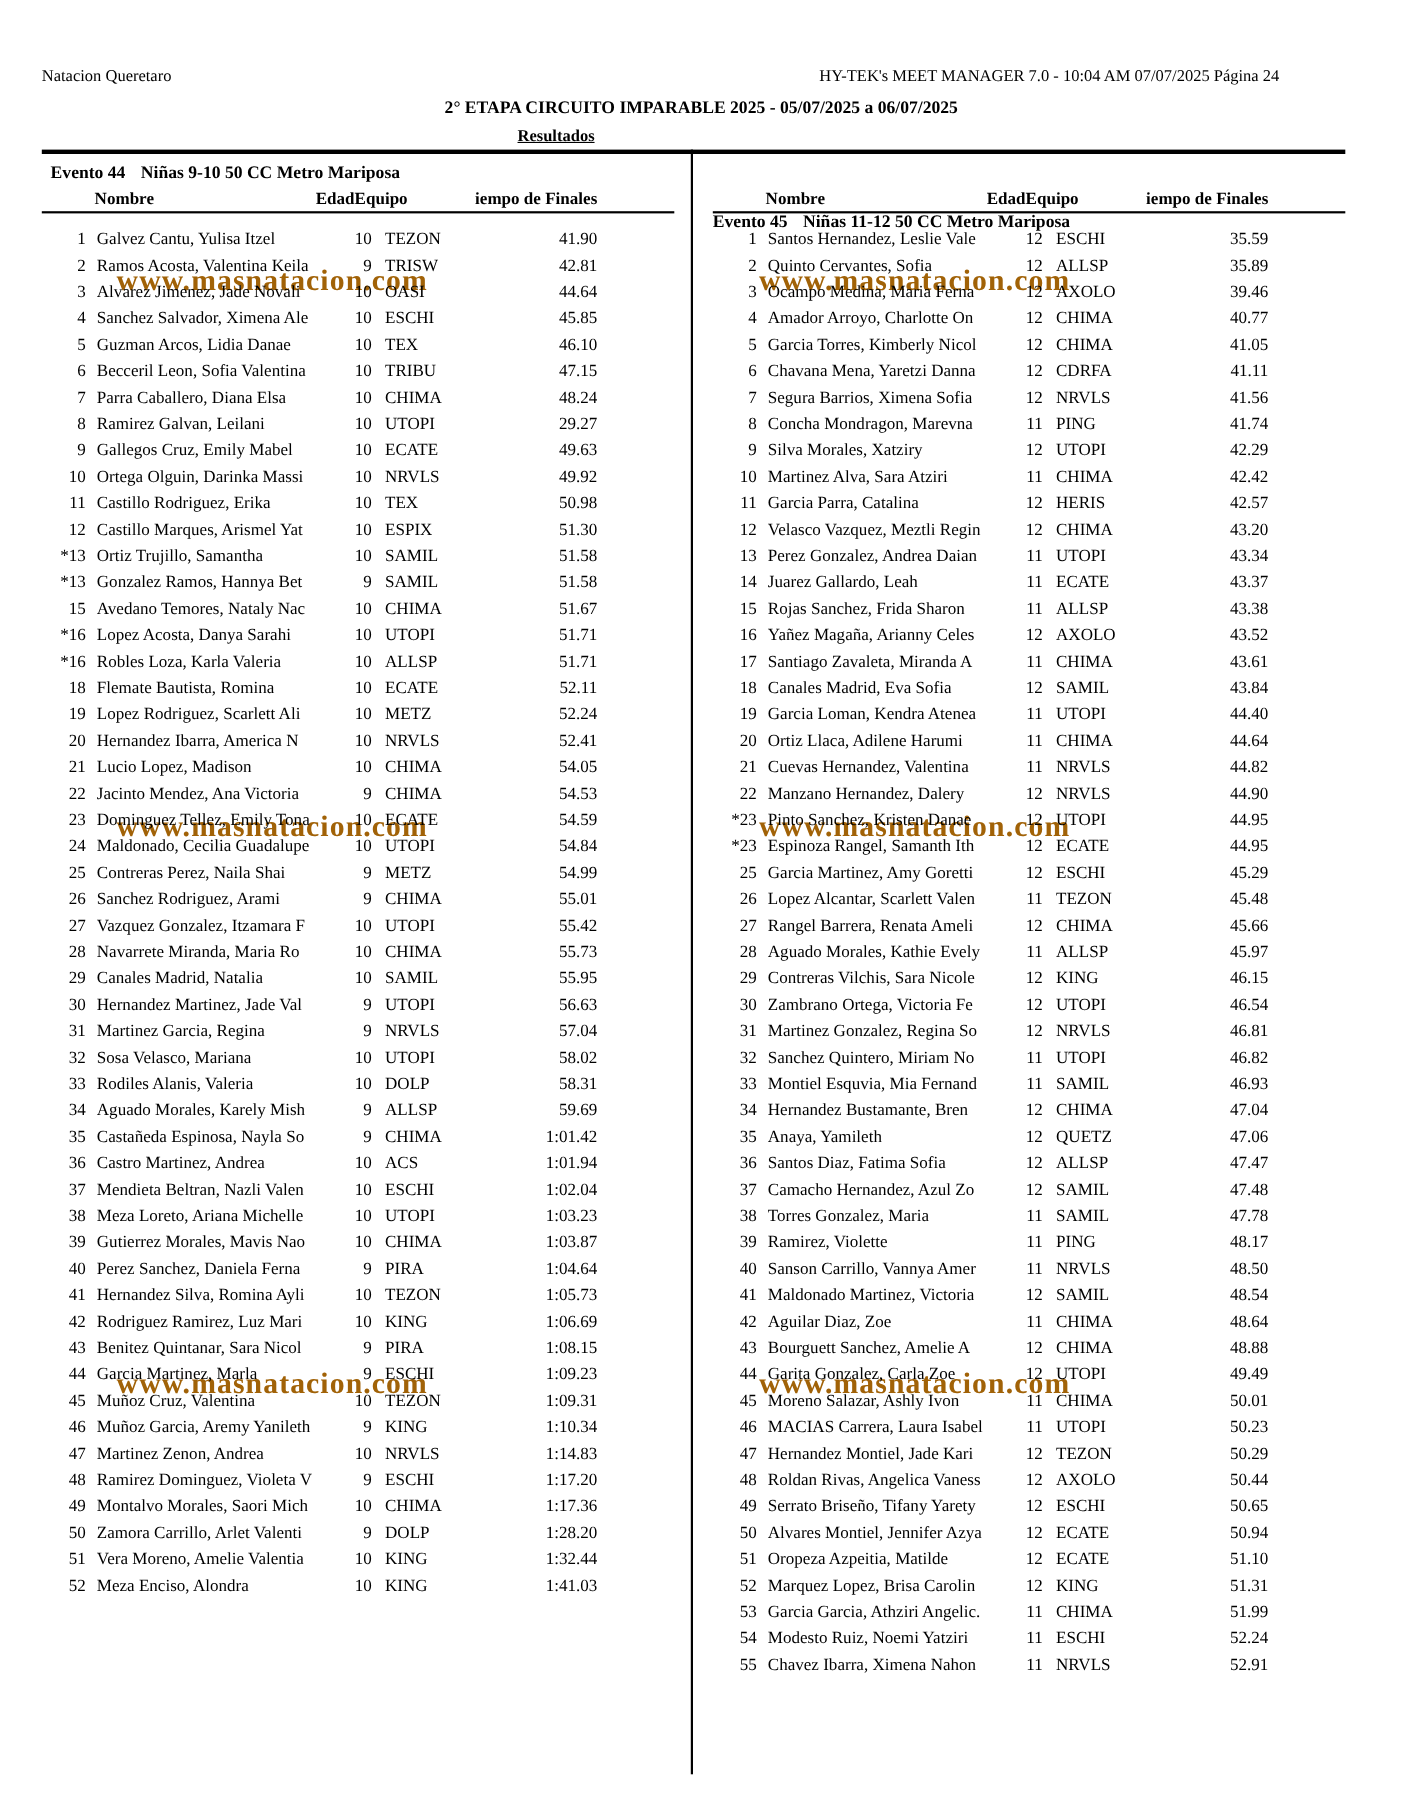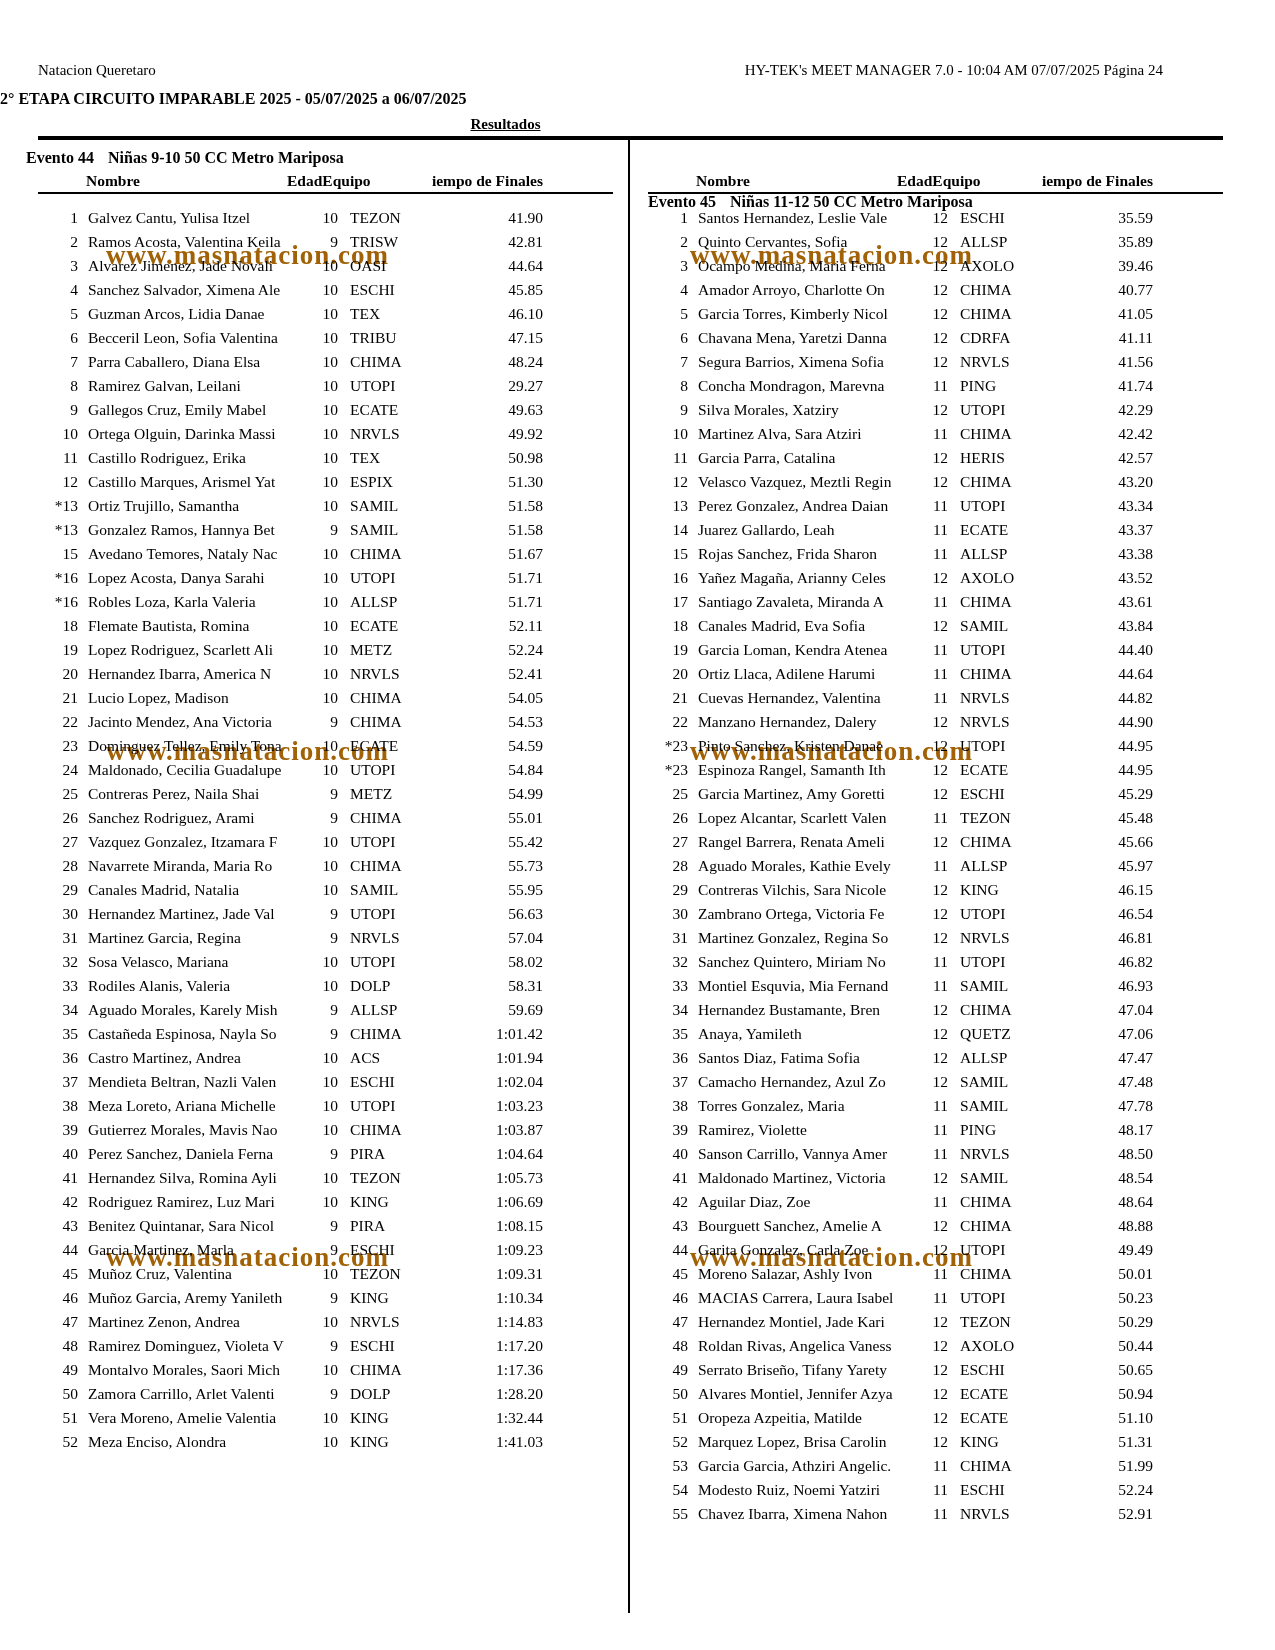--- a/index.html
+++ b/index.html
@@ -3,21 +3,21 @@
 <meta charset="utf-8">
 <style>
   * { margin:0; padding:0; box-sizing:border-box; }
   html,body { width:1275px; height:1650px; background:#ffffff; position:relative;
               font-family:"Liberation Serif", serif; color:#000; }
   .abs { position:absolute; }
 
   
   .hdr-left  { left:38px; top:62px; font-size:15px; }
   .hdr-right { right:112px; top:62px; font-size:15px;margin-left:11px; }
-  .doc-title { left:0; top:90px; width:1275px; text-align:left; font-size:16px; font-weight:bold; }
+  .doc-title { left:0; top:90px; width:1275px; text-align:center; font-size:16px; font-weight:bold; }
   .doc-sub   { left:0; top:116px; width:1011px; text-align:center; font-size:15px; font-weight:bold;
                text-decoration:underline; }
 
   
   .rule-top   { left:38px; top:136px; width:1185px; height:4px; background:#000; }
   .v-divider  { left:628px; top:136px; width:2px; height:1477px; background:#000; }
   .col-rule   { top:192px; width:575px; height:2px; background:#000; }
 
   
   .event-title { top:149px; font-size:16px; font-weight:bold; white-space:nowrap; }
@@ -54,21 +54,21 @@
 <div class="abs col-rule" style="left:38px;"></div>
 <div class="abs col-rule" style="left:648px;"></div>
 
 <div class="abs wm" style="left:106px; top:240px;">www.masnatacion.com</div>
 <div class="abs wm" style="left:690px; top:240px;">www.masnatacion.com</div>
 <div class="abs wm" style="left:106px; top:736px;">www.masnatacion.com</div>
 <div class="abs wm" style="left:690px; top:736px;">www.masnatacion.com</div>
 <div class="abs wm" style="left:106px; top:1242px;">www.masnatacion.com</div>
 <div class="abs wm" style="left:690px; top:1242px;">www.masnatacion.com</div>
 
-<div class="abs event-title" style="left:26px;">
+<div class="abs event-title" style="left:46px;">
   <span class="evnum">Evento 44</span><span>Niñas 9-10 50 CC Metro Mariposa</span>
 </div>
 <div class="abs col-heads" style="left:38px;">
   <span class="h-name">Nombre</span>
   <span class="h-ageteam">EdadEquipo</span>
   <span class="h-time">iempo de Finales</span>
 </div>
 <div class="abs rows" style="left:38px; top:206px;">
     <div class="row">
       <span class="c-place">1</span>

